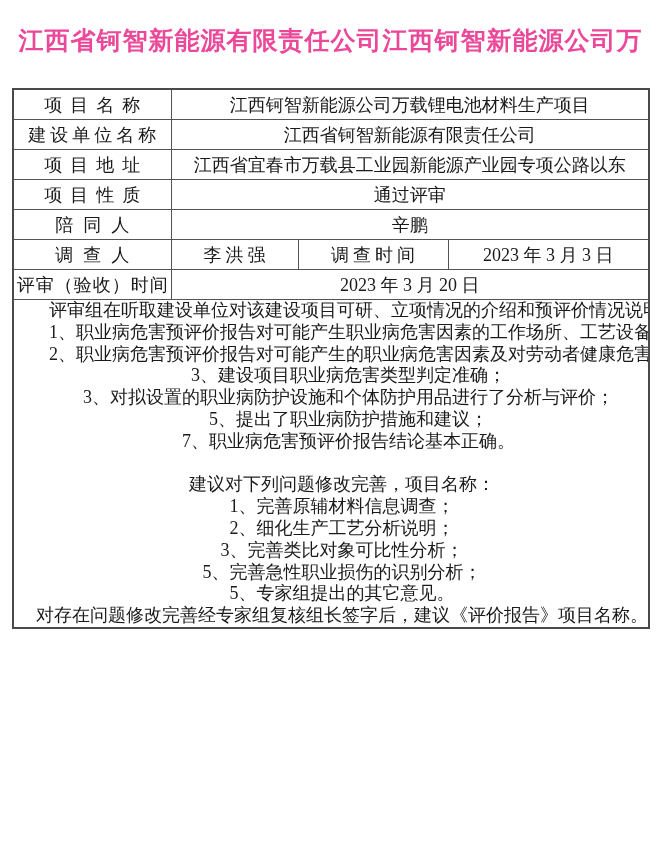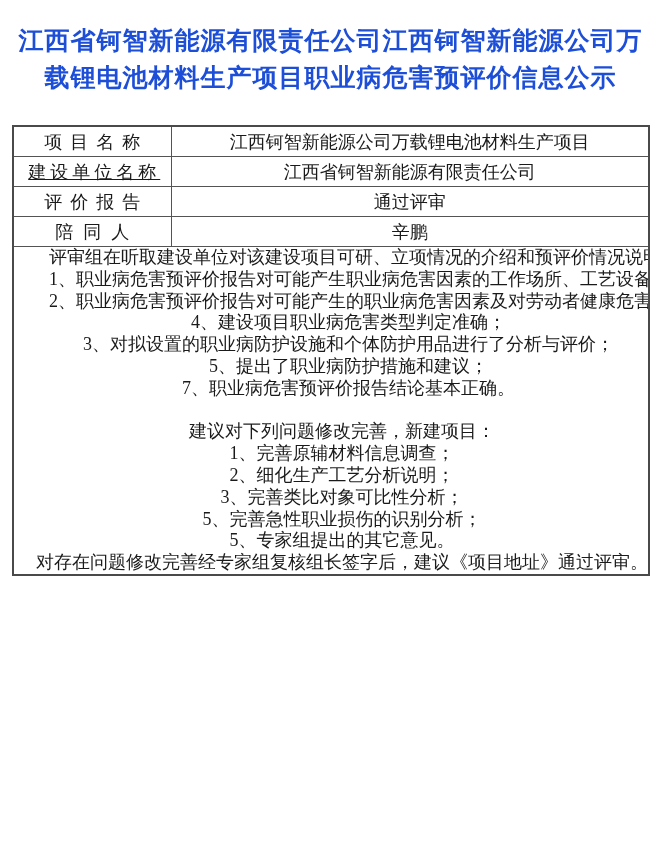--- a/index.html
+++ b/index.html
@@ -14,21 +14,21 @@
     font-family: "Liberation Serif", "DejaVu Serif", serif;
     color: #1a1a1a;
   }
   .doc-title {
     margin: 22px 10px 0 10px;
     text-align: center;
     font-weight: bold;
     font-size: 25px;
     line-height: 37px;
     letter-spacing: 1px;
-    color: #1d4ed8;
+    color: #ec4899;
   }
   table.info-table {
     border-collapse: collapse;
     table-layout: fixed;
     width: 636px;
     margin: 29px 0 0 12px;
     border: 2px solid #4a4a4a;
   }
   table.info-table td {
     border: 1px solid #545454;
@@ -36,21 +36,21 @@
     vertical-align: middle;
     font-size: 18px;
     padding: 0;
     height: 29px;
     overflow: hidden;
     white-space: nowrap;
   }
   
   .sp10 { letter-spacing: 10px; margin-right: -10px; }
   .sp8  { letter-spacing: 8px;  margin-right: -8px;  }
-  .sp4  { letter-spacing: 4px;  margin-right: -4px; text-decoration: underline;  }
+  .sp4  { letter-spacing: 4px;  margin-right: -4px;  }
   .sp1  { letter-spacing: 1px;  margin-right: -1px;  }
   td.opinion-cell {
     height: 412px;
     vertical-align: top;
     text-align: justify;
     padding: 4px 5px 0 5px;
     white-space: normal;
     line-height: 21.8px;
     font-size: 17px;
   }
@@ -60,60 +60,73 @@
   }
   .opinion-cell p.blank { height: 21.8px; }
   .ind2 { text-indent: 35px; }
   .ind1 { text-indent: 22px; }
 </style>
 </head>
 <body>
 
 <div class="doc-title">
   <div>江西省钶智新能源有限责任公司江西钶智新能源公司万</div>
-  <div>载锂电池材料生产项目职业病危害预评价信息公示</div>
 </div>
 
 <table class="info-table">
   <colgroup>
     <col style="width:158px">
       <col style="width:127px">
       <col style="width:150px">
       <col style="width:201px">
   </colgroup>
   <tbody>
     <tr>
       <td><span class="sp8">项目名称</span></td>
       <td colspan="3">江西钶智新能源公司万载锂电池材料生产项目</td>
     </tr>
     <tr>
       <td><span class="sp4">建设单位名称</span></td>
       <td colspan="3">江西省钶智新能源有限责任公司</td>
     </tr>
     <tr>
-      <td><span class="sp8">评价报告</span></td>
+      <td><span class="sp8">项目地址</span></td>
+      <td colspan="3">江西省宜春市万载县工业园新能源产业园专项公路以东</td>
+    </tr>
+    <tr>
+      <td><span class="sp8">项目性质</span></td>
       <td colspan="3">通过评审</td>
     </tr>
     <tr>
       <td><span class="sp10">陪同人</span></td>
       <td colspan="3">辛鹏</td>
     </tr>
     <tr>
+      <td><span class="sp10">调查人</span></td>
+      <td><span class="sp4">李洪强</span></td>
+      <td><span class="sp4">调查时间</span></td>
+      <td>2023 年 3 月 3 日</td>
+    </tr>
+    <tr>
+      <td><span class="sp1">评审（验收）时间</span></td>
+      <td colspan="3">2023 年 3 月 20 日</td>
+    </tr>
+    <tr>
       <td colspan="4" class="opinion-cell">
         <p class="ind2">评审组在听取建设单位对该建设项目可研、立项情况的介绍和预评价情况说明的基础上，查阅了有关资料，评审了《评价报告》，经过认真讨论，形成以下意见：</p>
         <p class="ind2">1、职业病危害预评价报告对可能产生职业病危害因素的工作场所、工艺设备、技术材料等进行了描述；</p>
         <p class="ind2">2、职业病危害预评价报告对可能产生的职业病危害因素及对劳动者健康危害程度进行了分析和评价；</p>
-        <p class="ind2">4、建设项目职业病危害类型判定准确；</p>
+        <p class="ind2">3、建设项目职业病危害类型判定准确；</p>
         <p class="ind2">3、对拟设置的职业病防护设施和个体防护用品进行了分析与评价；</p>
         <p class="ind2">5、提出了职业病防护措施和建议；</p>
         <p class="ind2">7、职业病危害预评价报告结论基本正确。</p>
         <p class="blank"></p>
-        <p class="ind1">建议对下列问题修改完善，新建项目：</p>
+        <p class="ind1">建议对下列问题修改完善，项目名称：</p>
         <p class="ind1">1、完善原辅材料信息调查；</p>
         <p class="ind1">2、细化生产工艺分析说明；</p>
         <p class="ind1">3、完善类比对象可比性分析；</p>
         <p class="ind1">5、完善急性职业损伤的识别分析；</p>
         <p class="ind1">5、专家组提出的其它意见。</p>
-        <p class="ind1">对存在问题修改完善经专家组复核组长签字后，建议《项目地址》通过评审。</p>
+        <p class="ind1">对存在问题修改完善经专家组复核组长签字后，建议《评价报告》项目名称。</p>
       </td>
     </tr>
   </tbody>
 </table>
 
 </body></html>

